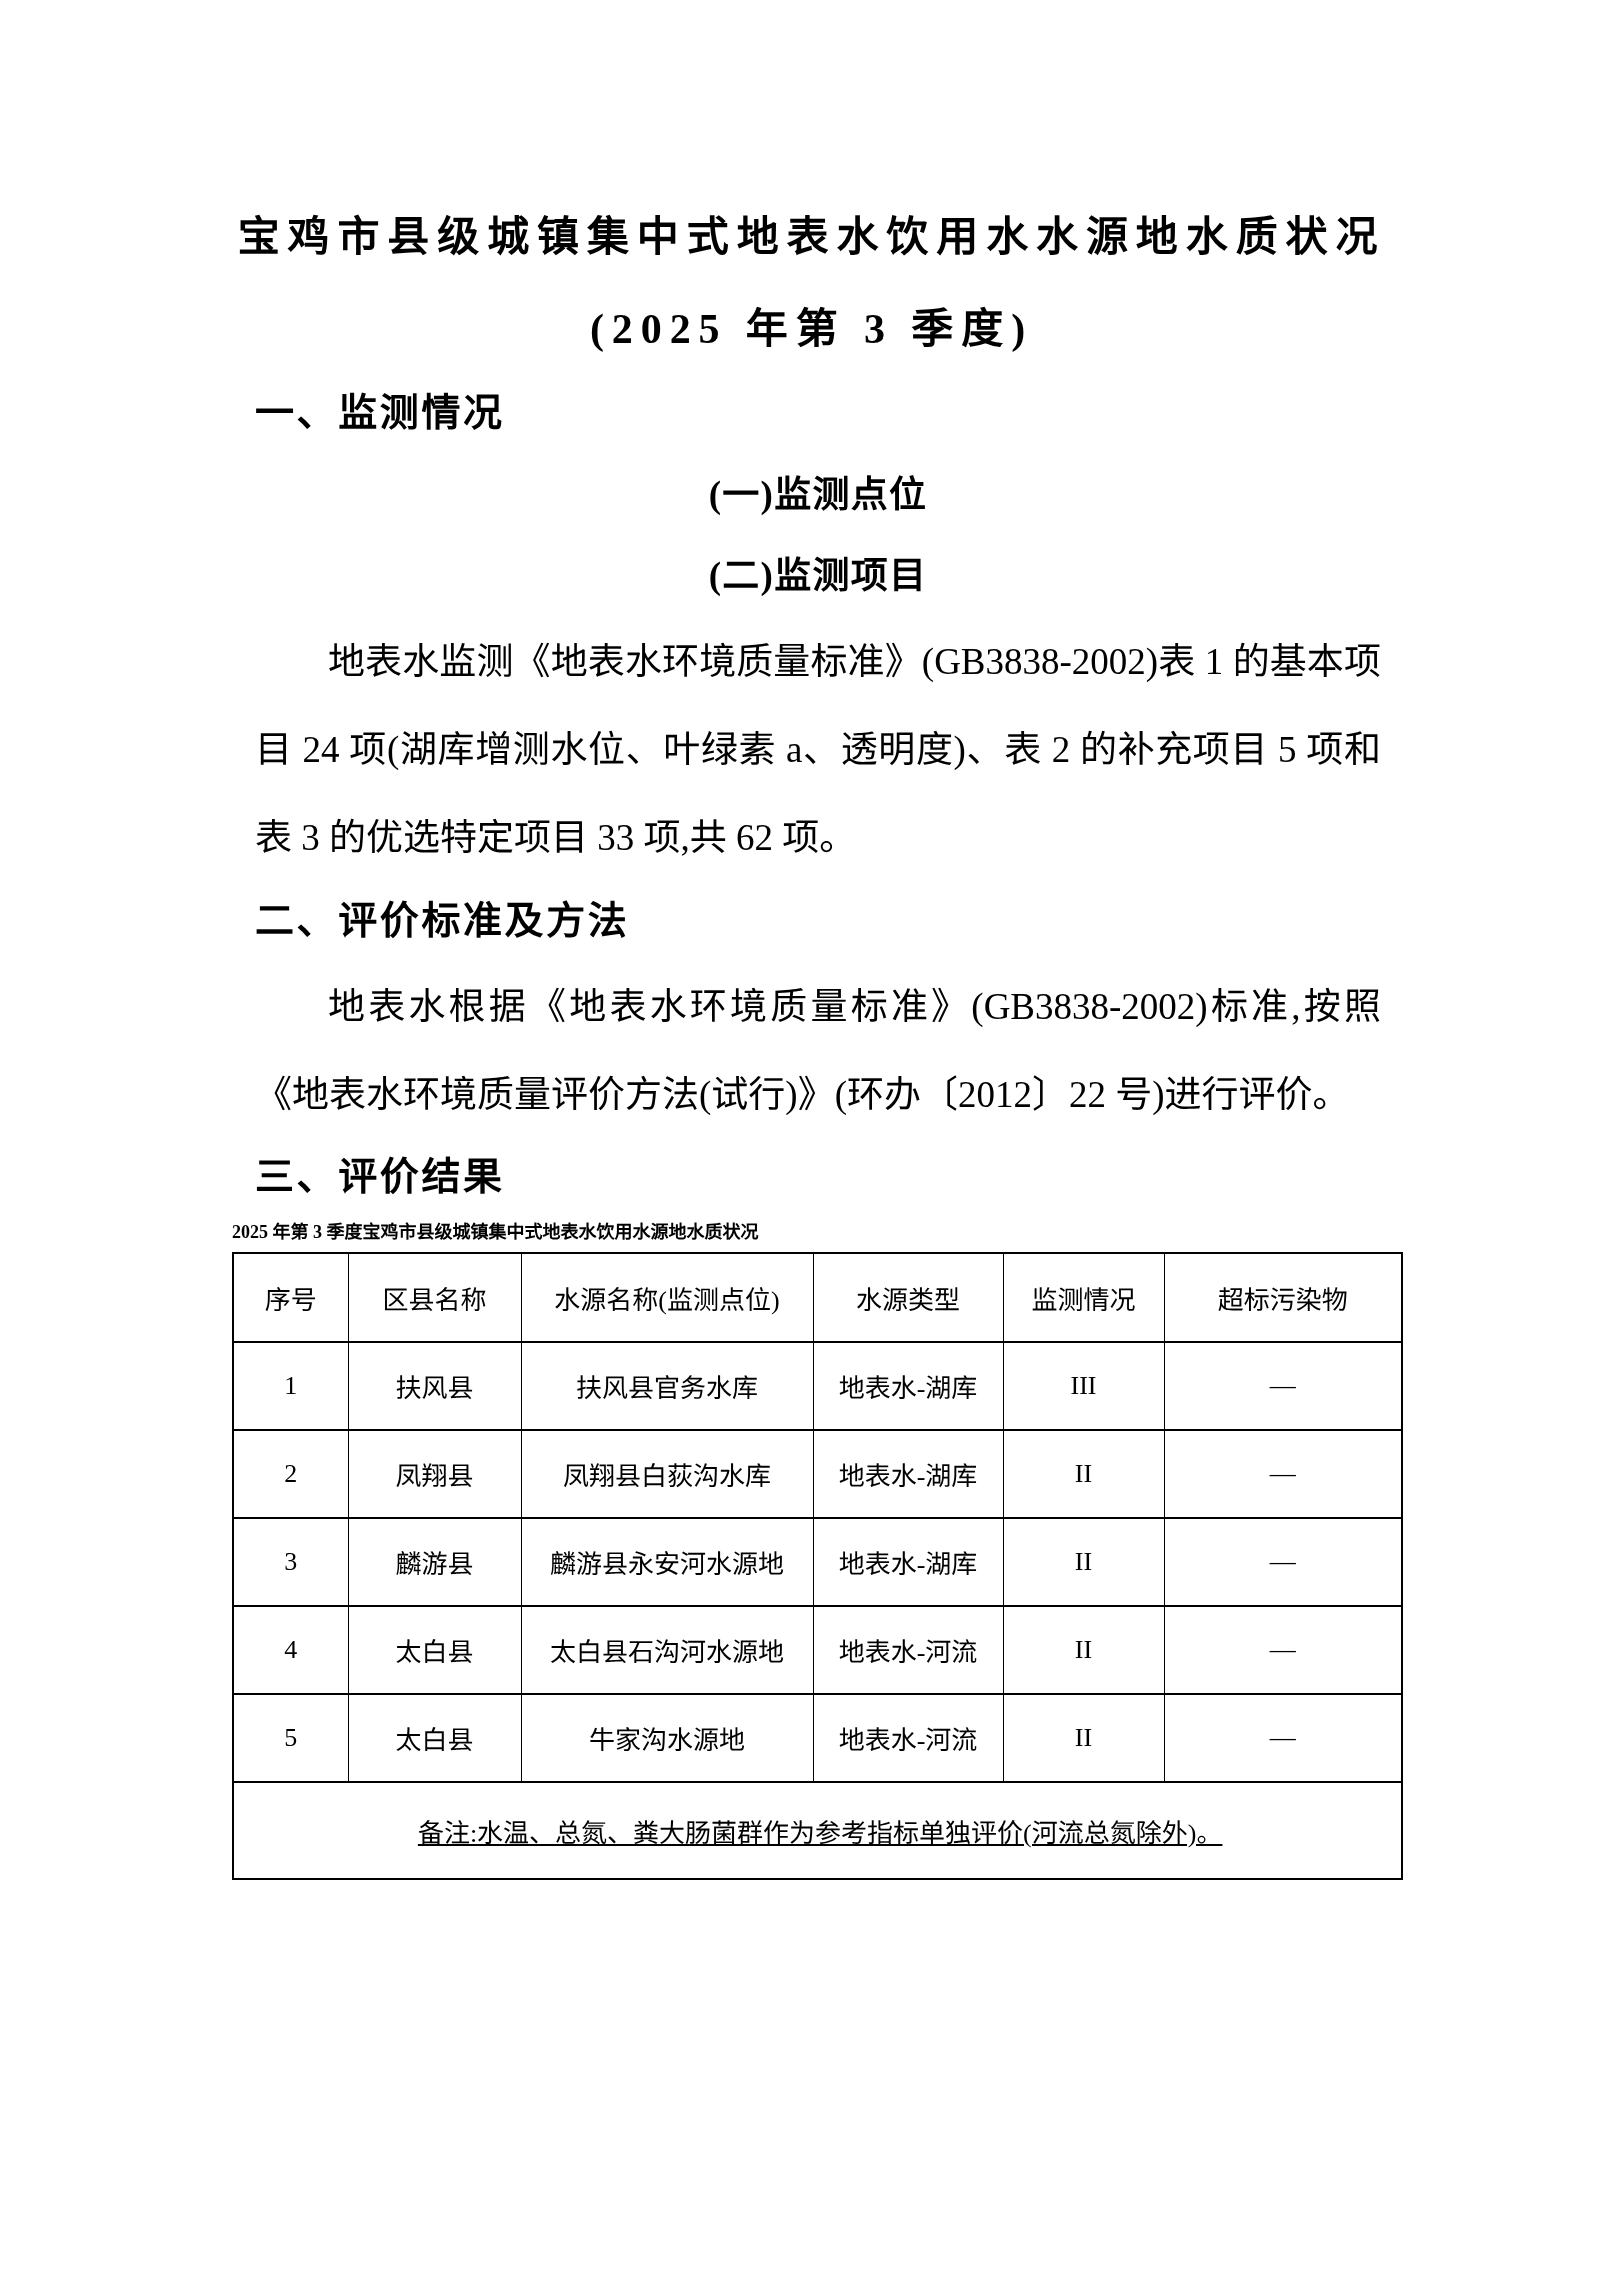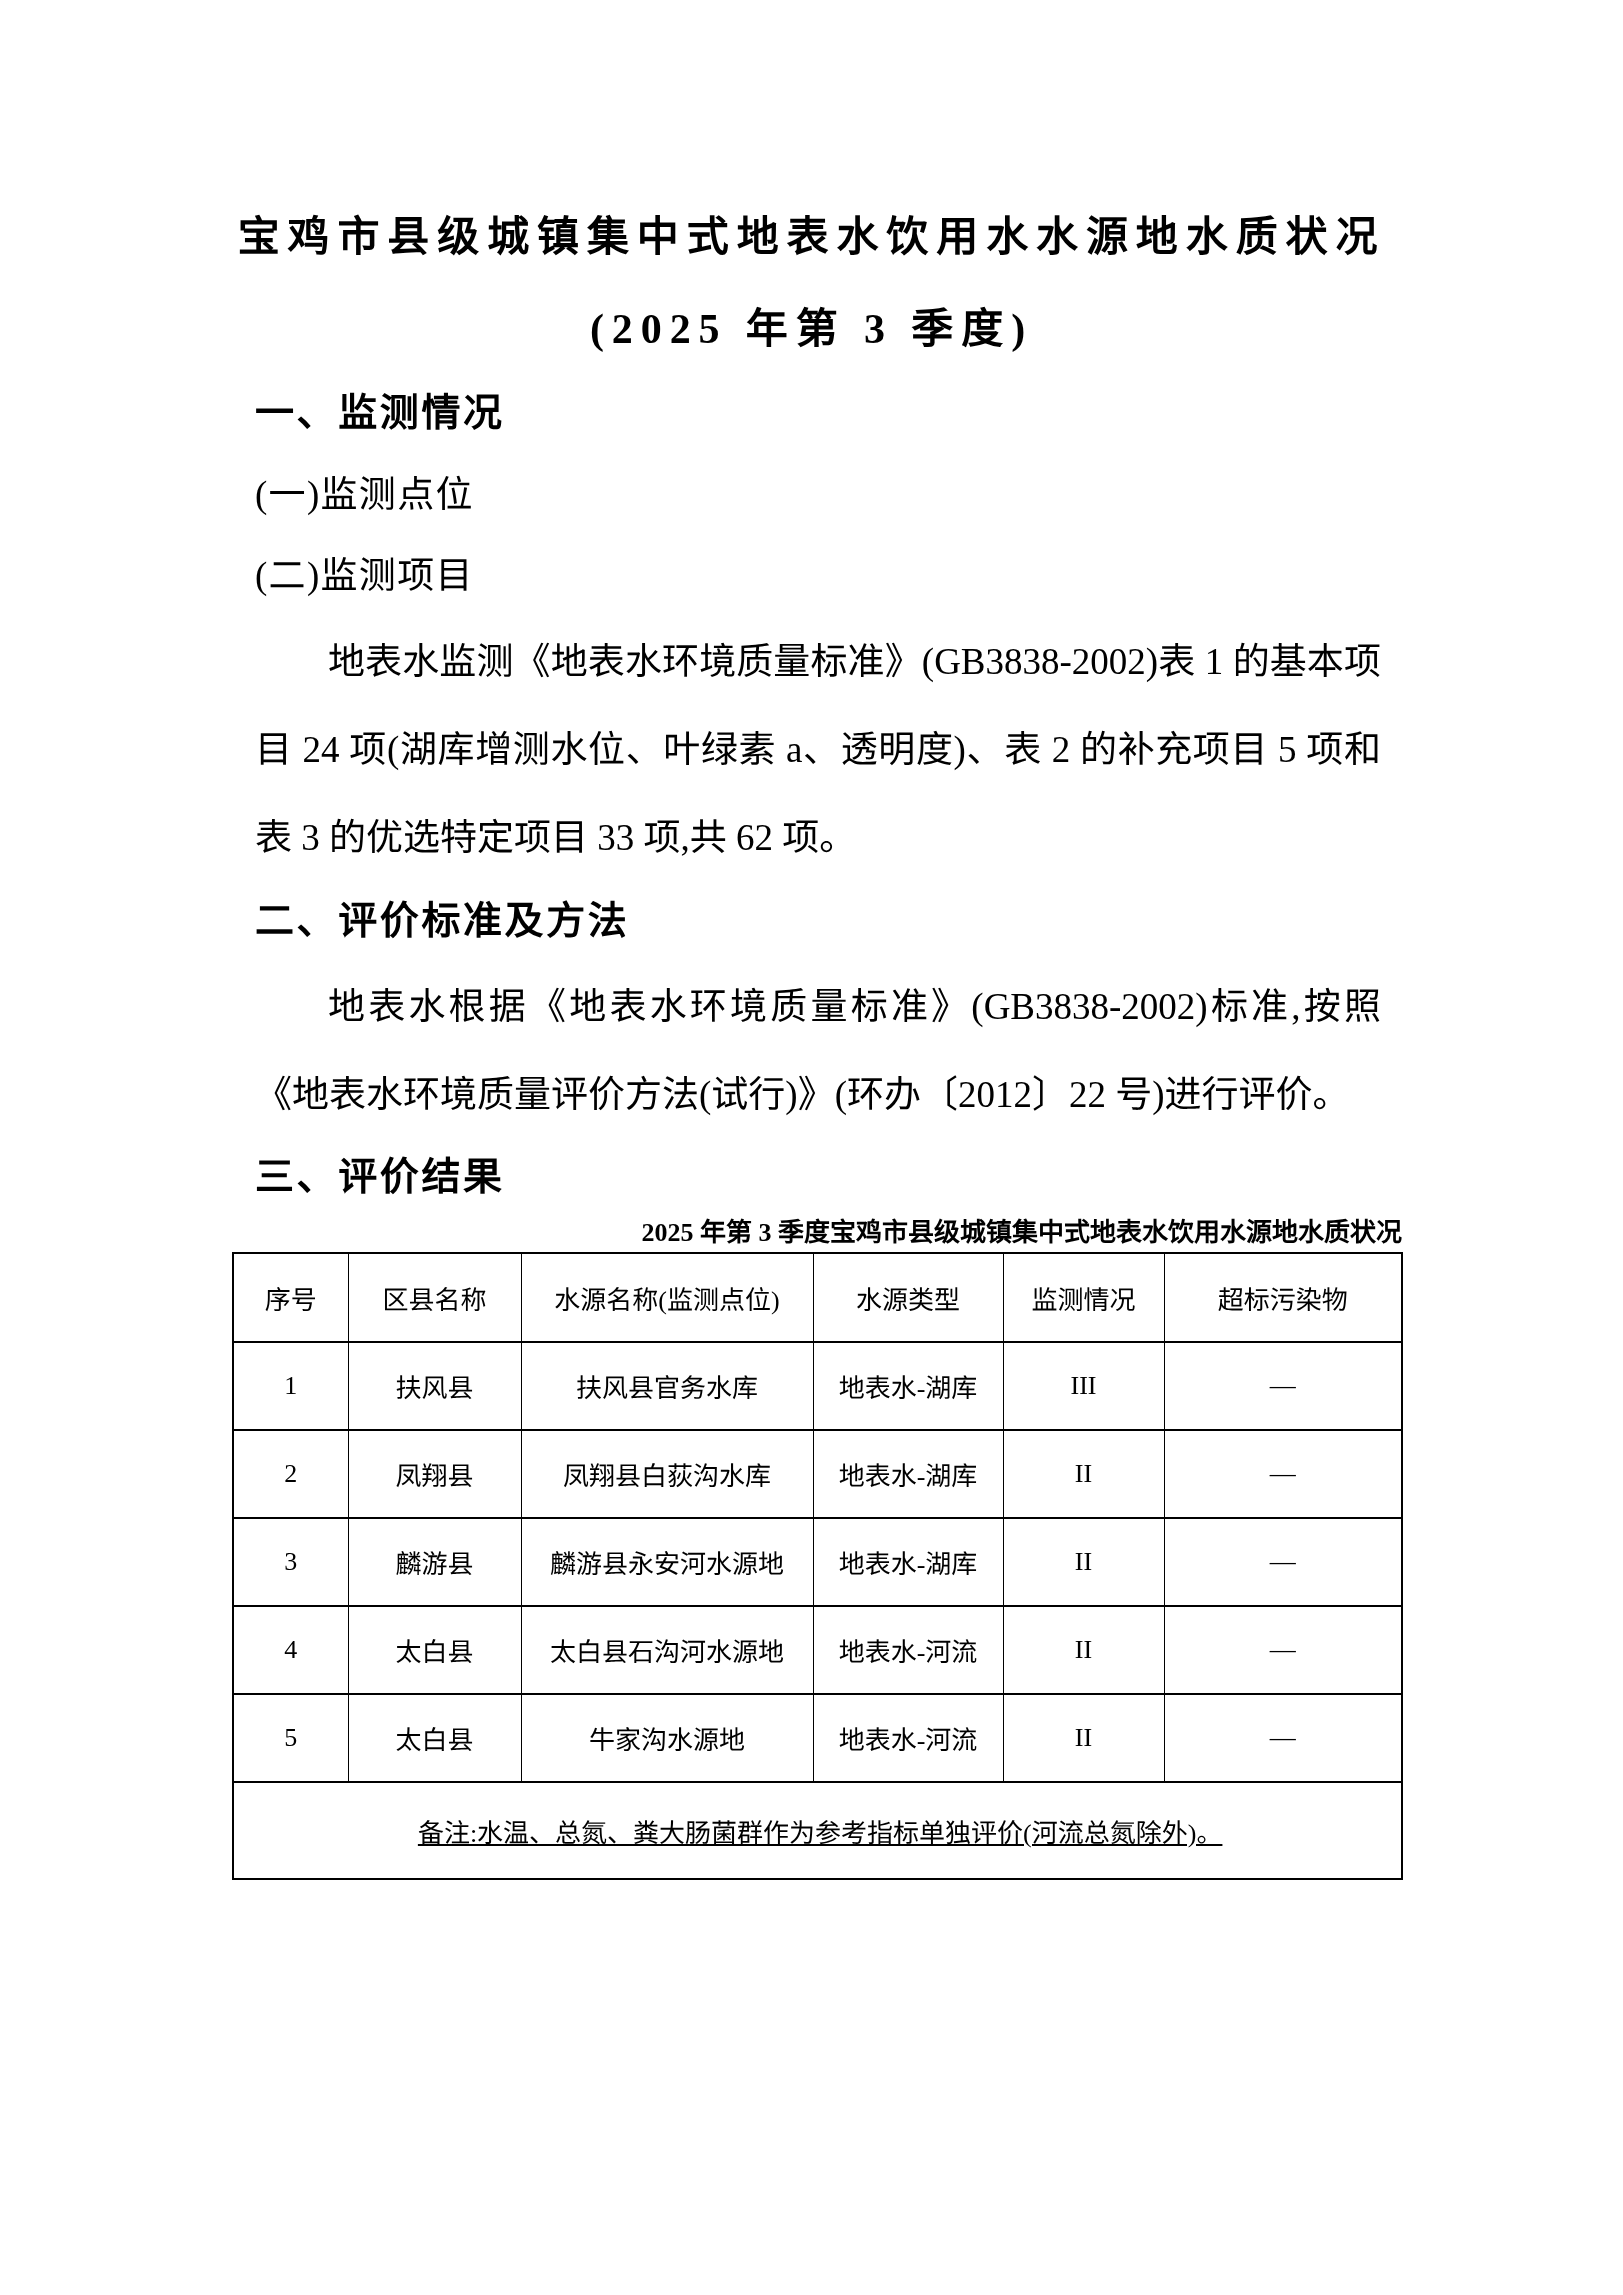--- a/index.html
+++ b/index.html
@@ -33,39 +33,40 @@
     font-size: 39px;
     line-height: 65px;
     font-weight: bold;
     letter-spacing: 2.6px;
     font-family: "Liberation Sans", "DejaVu Sans", sans-serif;
   }
   .h-sub {
     margin: 16.4px 242px 0 255px;
     font-size: 37px;
     line-height: 65px;
-    font-weight: normal;
+    font-weight: bold;
     letter-spacing: 1.3px;
     font-family: "Liberation Serif", "DejaVu Serif", serif;
+    text-align: center;
   }
   .body-para {
     margin: 10.5px 242px 0 255px;
     width: 1126px;
     font-size: 37px;
     line-height: 88px;
     text-align: justify;
     text-justify: inter-character;
     text-indent: 73px;
     font-family: "Liberation Serif", "DejaVu Serif", serif;
   }
   .table-caption {
     margin: 3.3px 0 0 232px;
     width: 1170px;
-    text-align: right;
-    font-size: 26px;
+    text-align: left;
+    font-size: 18px;
     line-height: 39px;
     font-weight: bold;
     font-family: "Liberation Serif", "DejaVu Serif", serif;
   }
   table.result-table {
     margin-left: 232px;
     width: 1170px;
     border-collapse: collapse;
     table-layout: fixed;
     border: 2.6px solid #000000;

